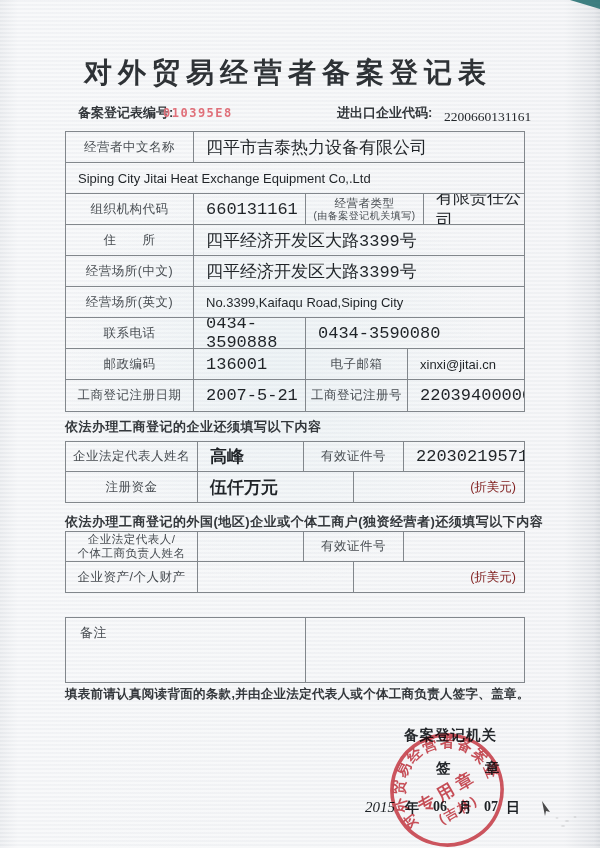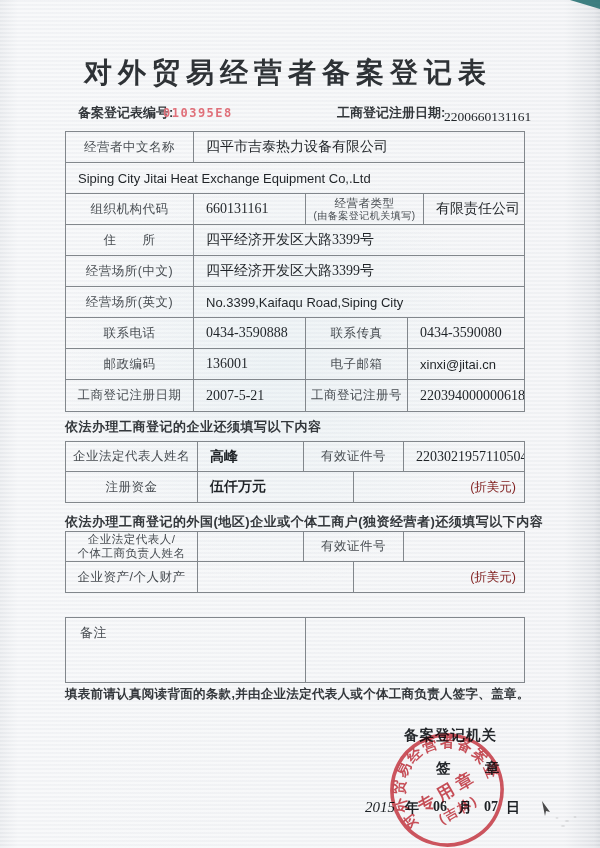--- a/index.html
+++ b/index.html
@@ -37,21 +37,21 @@
   .meta-right-val{
     position:absolute;left:444px;top:5px;
     font-family:"Liberation Serif","DejaVu Serif",serif;font-size:13.5px;color:#24282c;
   }
   .tbl{position:absolute;left:65px;width:460px;border:1px solid #82878c;box-sizing:border-box;background:transparent;}
   .row{display:flex;border-bottom:1px solid #82878c;box-sizing:border-box;}
   .row:last-child{border-bottom:none;}
   .cell{box-sizing:border-box;border-right:1px solid #82878c;display:flex;align-items:center;overflow:hidden;}
   .cell:last-child{border-right:none;}
   .lab{justify-content:center;text-align:center;font-size:12.5px;color:#474c51;letter-spacing:.5px;}
-  .val{padding-left:12px;font-family:Liberation Serif, serif;font-size:14px;color:#1f2327;}
+  .val{padding-left:12px;font-family:Liberation Mono, monospace;font-size:17px;color:#1f2327;}
   .val.sans{font-family:"Liberation Sans","DejaVu Sans",sans-serif;font-size:13px;}
   .val.b{font-weight:bold;}
   .h31{height:31px;}
   .h30{height:30px;}
   .w128{width:128px;flex:none;}
   .w132{width:132px;flex:none;}
   .w112{width:112px;flex:none;}
   .w118{width:118px;flex:none;}
   .w106{width:106px;flex:none;}
   .w100{width:100px;flex:none;}
@@ -96,21 +96,21 @@
 <div class="paper"></div>
 <div class="corner-teal"></div>
 
 <div class="title">对外贸易经营者备案登记表</div>
 
 <div class="meta">
   <div class="meta-left">
     <span class="lbl">备案登记表编号:</span>
   </div>
   <div class="serial">010395E8</div>
-  <div class="meta-right-lbl">工商登记注册日期:</div>
+  <div class="meta-right-lbl">进出口企业代码:</div>
   <div class="meta-right-val">2200660131161</div>
 </div>
 
 <div class="tbl" style="top:131px;">
   <div class="row h31">
     <div class="cell lab w128">经营者中文名称</div>
     <div class="cell val grow">四平市吉泰热力设备有限公司</div>
   </div>
   <div class="row h31">
     <div class="cell val sans grow">Siping City Jitai Heat Exchange Equipment Co,.Ltd</div>
@@ -132,21 +132,20 @@
     <div class="cell lab w128">经营场所(中文)</div>
     <div class="cell val grow">四平经济开发区大路3399号</div>
   </div>
   <div class="row h31">
     <div class="cell lab w128">经营场所(英文)</div>
     <div class="cell val sans grow">No.3399,Kaifaqu Road,Siping City</div>
   </div>
   <div class="row h31">
     <div class="cell lab w128">联系电话</div>
     <div class="cell val w112">0434-3590888</div>
-    <div class="cell lab w102">联系传真</div>
     <div class="cell val grow">0434-3590080</div>
   </div>
   <div class="row h31">
     <div class="cell lab w128">邮政编码</div>
     <div class="cell val w112">136001</div>
     <div class="cell lab w102">电子邮箱</div>
     <div class="cell val sans grow">xinxi@jitai.cn</div>
   </div>
   <div class="row h31">
     <div class="cell lab w128">工商登记注册日期</div>

